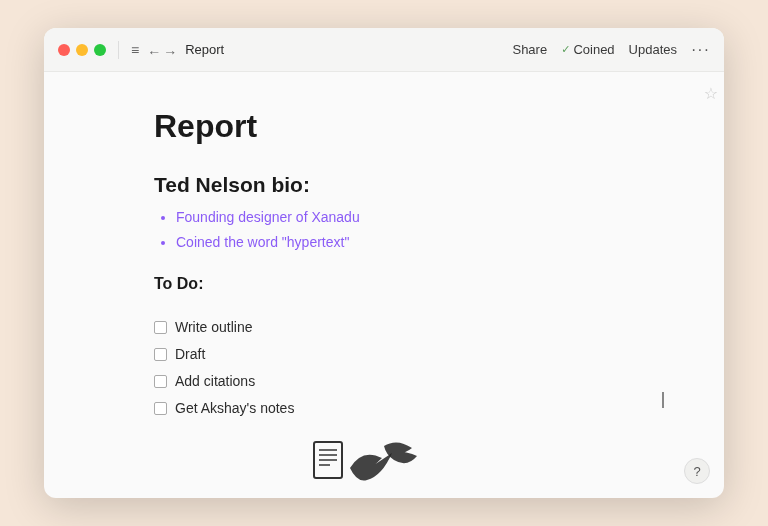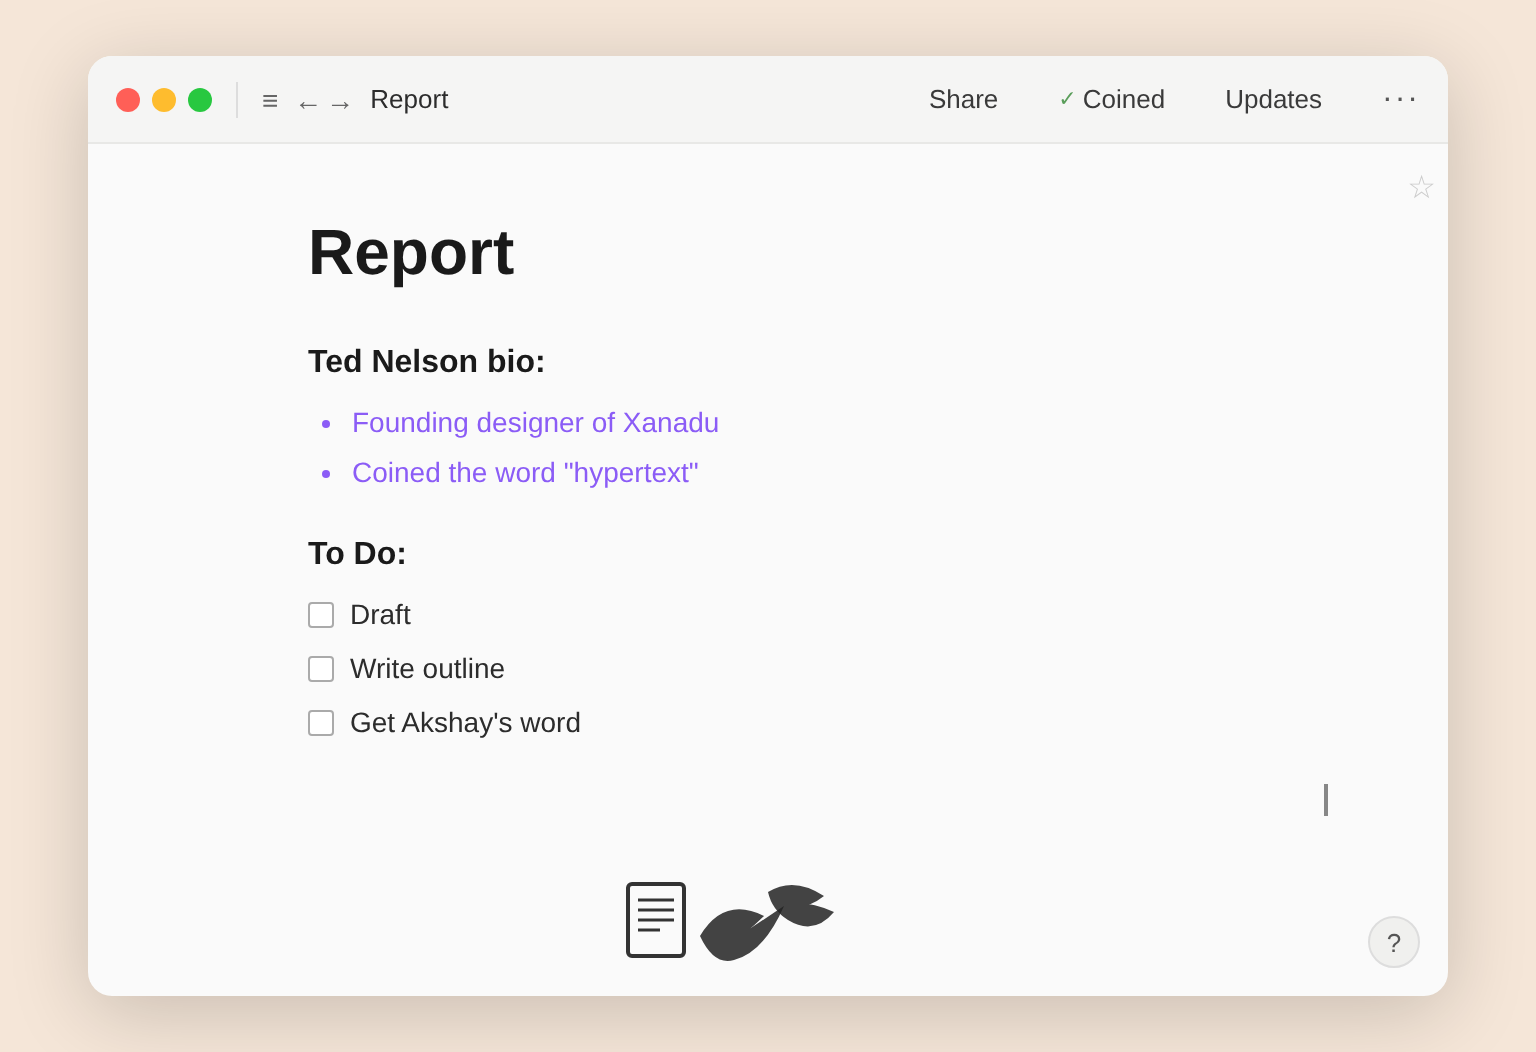--- a/index.html
+++ b/index.html
@@ -74,21 +74,21 @@
     .titlebar-title {
       font-size: 13px;
       color: #2c2c2c;
       font-weight: 500;
     }
 
     .titlebar-right {
       margin-left: auto;
       display: flex;
       align-items: center;
-      gap: 30px;
+      gap: 14px;
     }
 
     .titlebar-action {
       font-size: 13px;
       color: #3a3a3a;
       cursor: pointer;
       display: flex;
       align-items: center;
       gap: 3px;
     }
@@ -123,21 +123,21 @@
     }
 
     .doc-title {
       font-size: 32px;
       font-weight: 700;
       color: #1a1a1a;
       margin-bottom: 28px;
     }
 
     .section-heading {
-      font-size: 16px;
+      font-size: 21px;
       font-weight: 700;
       color: #1a1a1a;
       margin-bottom: 10px;
     }
 
     .bullet-list {
       list-style: disc;
       padding-left: 22px;
       margin-bottom: 22px;
     }
@@ -146,21 +146,21 @@
       font-size: 14px;
       color: #8b5cf6;
       margin-bottom: 4px;
       line-height: 1.5;
     }
 
     .section-todo-heading {
       font-size: 16px;
       font-weight: 700;
       color: #1a1a1a;
-      margin-bottom: 10px;
+      margin-bottom: 24px;
     }
 
     .todo-list {
       list-style: none;
       padding-left: 0;
     }
 
     .todo-item {
       display: flex;
       align-items: center;
@@ -266,29 +266,33 @@
     <ul class="bullet-list">
       <li>Founding designer of Xanadu</li>
       <li>Coined the word "hypertext"</li>
     </ul>
 
     <h2 class="section-todo-heading">To Do:</h2>
 
     <ul class="todo-list">
       <li class="todo-item">
         <div class="todo-checkbox"></div>
+        <span>Write outline</span>
+      </li>
+      <li class="todo-item">
+        <div class="todo-checkbox"></div>
         <span>Draft</span>
       </li>
       <li class="todo-item">
         <div class="todo-checkbox"></div>
-        <span>Write outline</span>
+        <span>Add citations</span>
       </li>
       <li class="todo-item">
         <div class="todo-checkbox"></div>
-        <span>Get Akshay's word</span>
+        <span>Get Akshay's notes</span>
       </li>
     </ul>
 
     <div class="cursor-line"></div>
 
     <svg class="bottom-illustration" viewBox="0 0 120 60" xmlns="http://www.w3.org/2000/svg">
 
       <rect x="2" y="4" width="28" height="36" rx="2" fill="none" stroke="#333" stroke-width="2"></rect>
       <line x1="7" y1="12" x2="25" y2="12" stroke="#333" stroke-width="1.5"></line>
       <line x1="7" y1="17" x2="25" y2="17" stroke="#333" stroke-width="1.5"></line>

